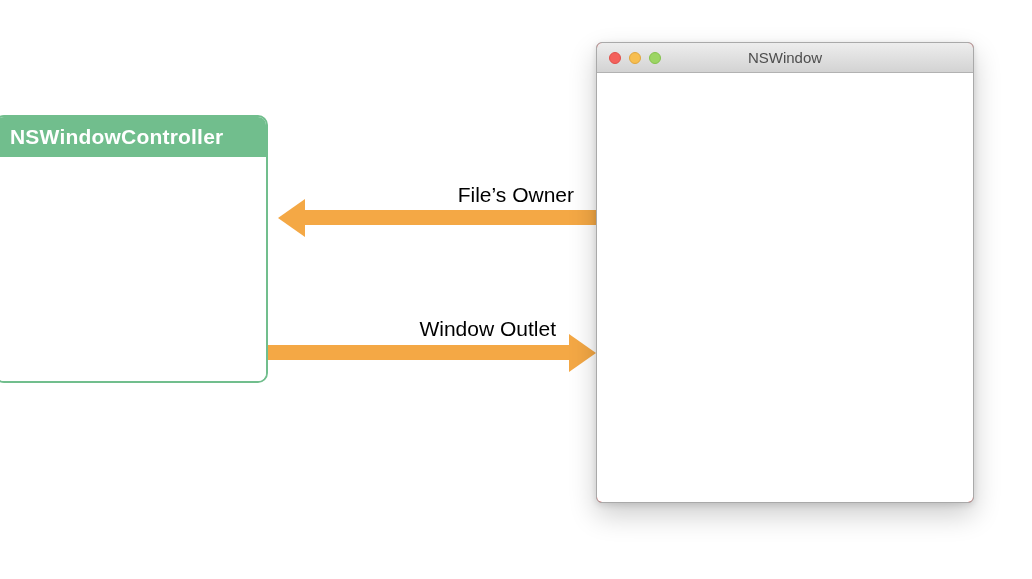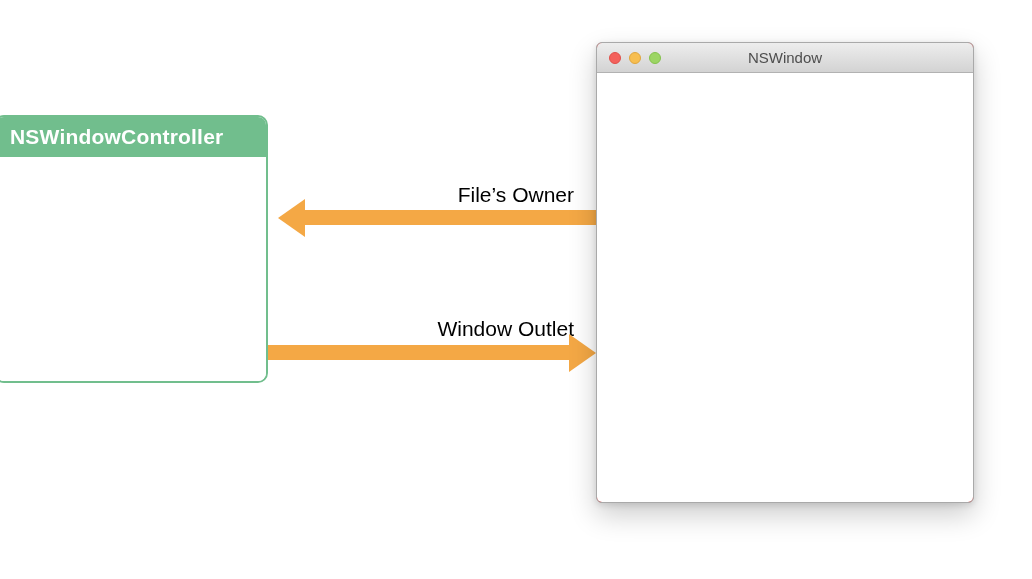--- a/index.html
+++ b/index.html
@@ -122,21 +122,21 @@
 
   
   .arrow-label {
     position: absolute;
     width: 300px;
     text-align: right;
     font-size: 21px;
     color: #000000;
   }
   #label-files-owner   { left: 274px; top: 183px; }
-  #label-window-outlet { left: 274px; top: 317px; }
+  #label-window-outlet { left: 256px; top: 317px; }
 </style>
 </head>
 <body>
 
 <div class="controller-box">
   <div class="controller-header">
     <span>NSWindowController</span>
   </div>
   <div class="controller-body"></div>
 </div>

